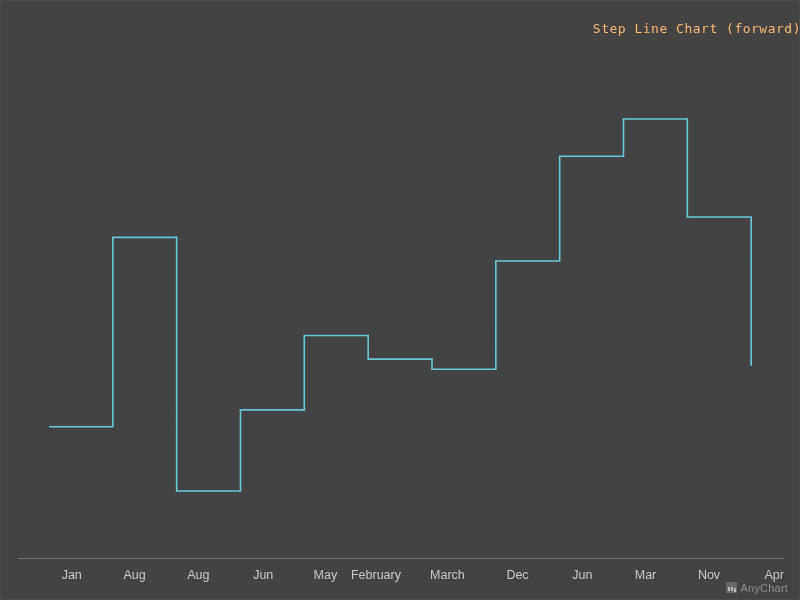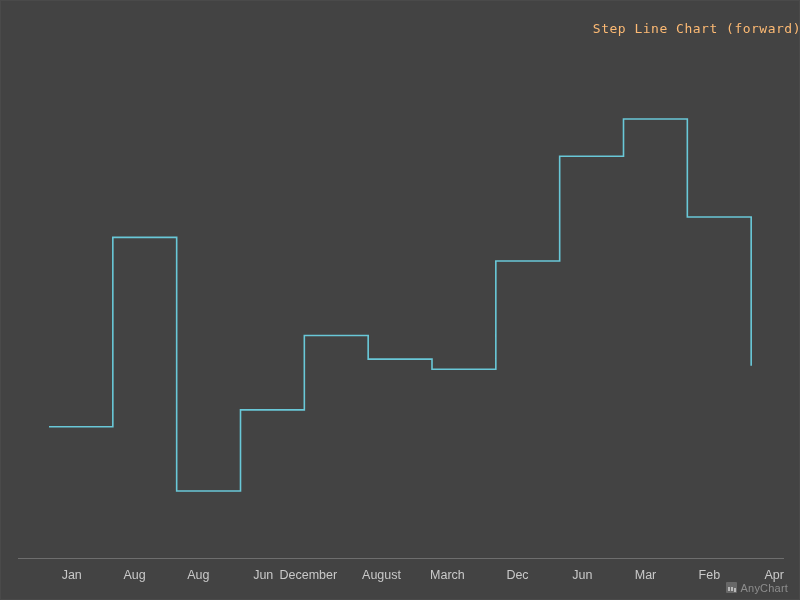--- a/index.html
+++ b/index.html
@@ -102,27 +102,27 @@
       <line id="x-axis-line" x1="17" y1="557.5" x2="783" y2="557.5" stroke="#6e6e6e" stroke-width="1"></line>
       <path id="series-path" fill="none" stroke="#69c8d8" stroke-width="1.6" stroke-linecap="butt" stroke-linejoin="miter" d="M 48.00 425.75 L 111.83 425.75 L 111.83 236.36 L 175.67 236.36 L 175.67 490.00 L 239.50 490.00 L 239.50 408.84 L 303.33 408.84 L 303.33 334.44 L 367.17 334.44 L 367.17 358.11 L 431.00 358.11 L 431.00 368.25 L 494.83 368.25 L 494.83 260.04 L 558.67 260.04 L 558.67 155.20 L 622.50 155.20 L 622.50 118.00 L 686.33 118.00 L 686.33 216.07 L 750.17 216.07 L 750.17 364.87"></path>
     </svg>
   </div>
 
   <div id="x-axis-labels">
     <div class="x-tick-label">Jan</div>
     <div class="x-tick-label">Aug</div>
     <div class="x-tick-label">Aug</div>
     <div class="x-tick-label">Jun</div>
-    <div class="x-tick-label">December</div>
-    <div class="x-tick-label">August</div>
+    <div class="x-tick-label">May</div>
+    <div class="x-tick-label">February</div>
     <div class="x-tick-label">March</div>
     <div class="x-tick-label">Dec</div>
     <div class="x-tick-label">Jun</div>
     <div class="x-tick-label">Mar</div>
-    <div class="x-tick-label">Feb</div>
+    <div class="x-tick-label">Nov</div>
     <div class="x-tick-label">Apr</div>
   </div>
 
   <div id="watermark">
     <span id="watermark-icon"></span>
     <span id="watermark-text">AnyChart</span>
   </div>
 
 </div>
 

